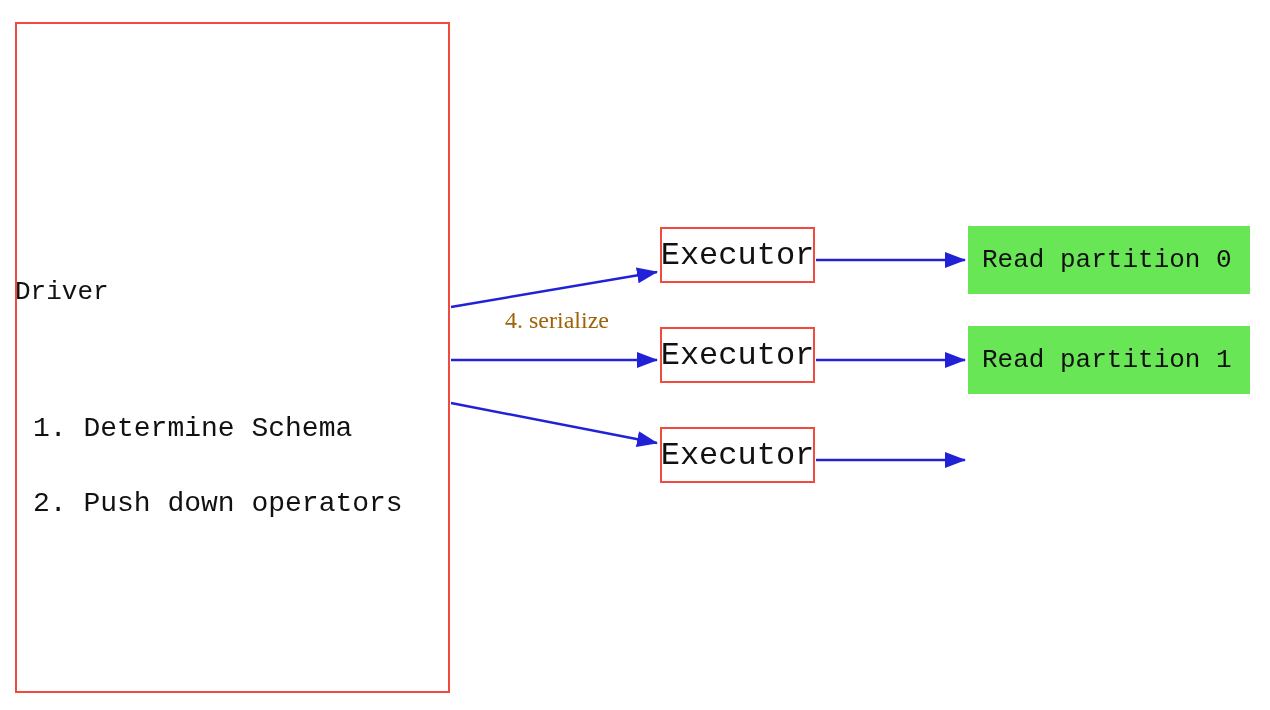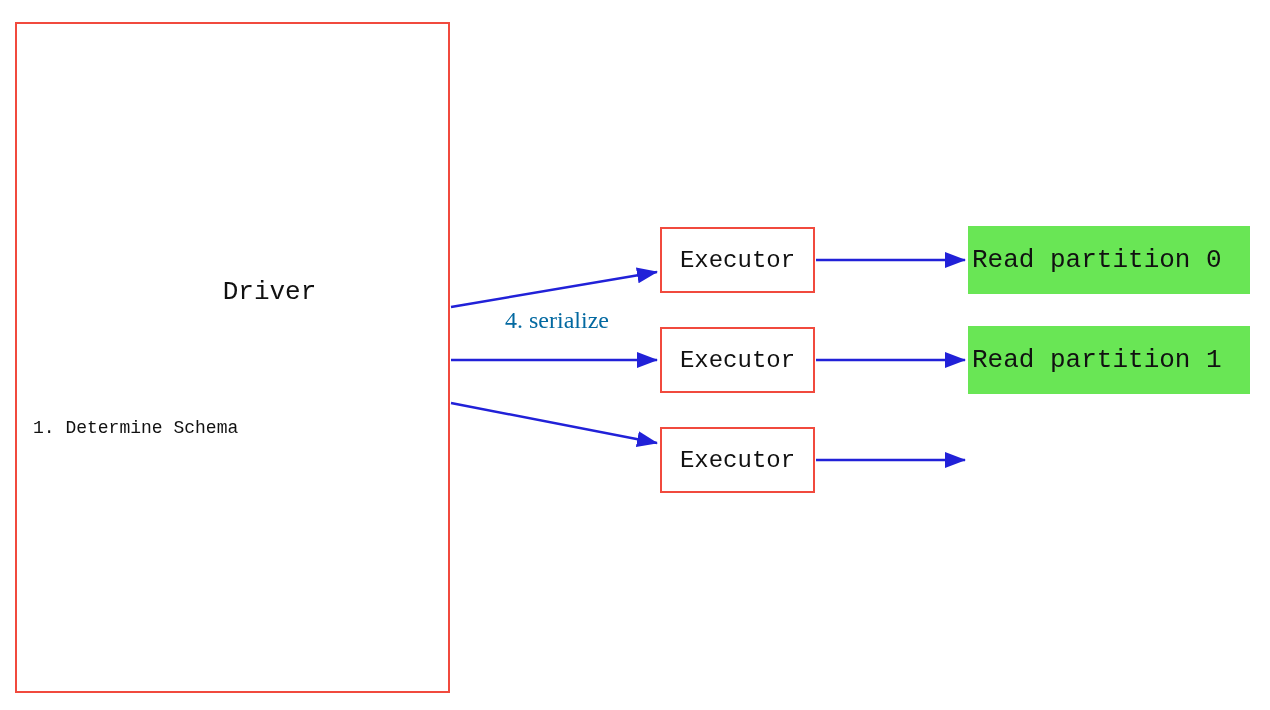--- a/index.html
+++ b/index.html
@@ -31,73 +31,73 @@
     height: 671px;
     border: 2.5px solid #f14a3e;
     background: #ffffff;
     box-sizing: border-box;
   }
   .driver-title {
     position: absolute;
     left: 15px;
     top: 279px;
     width: 509px;
-    text-align: center;
+    text-align: left;
     font-size: 26px;
     line-height: 26px;
     letter-spacing: 0px;
   }
   .driver-steps {
     position: absolute;
     left: 33px;
     top: 366px;
     width: 412px;
-    font-size: 18px;
+    font-size: 28px;
     line-height: 25px;
     white-space: pre;
   }
   .driver-steps .step { display: block; }
   .executor-box {
     position: absolute;
     left: 660px;
     width: 155px;
-    height: 66px;
+    height: 56px;
     border: 2.5px solid #f14a3e;
     background: #ffffff;
     box-sizing: border-box;
     display: flex;
     align-items: center;
     justify-content: center;
-    font-size: 24px;
+    font-size: 32px;
   }
   .exec-1 { top: 227px; }
   .exec-2 { top: 327px; }
   .exec-3 { top: 427px; }
   .partition-box {
     position: absolute;
     left: 968px;
     width: 282px;
     height: 68px;
     background: #69e655;
     box-sizing: border-box;
     display: flex;
     align-items: center;
-    padding-left: 4px;
+    padding-left: 14px;
     font-size: 26px;
   }
   .part-1 { top: 226px; }
   .part-2 { top: 326px; font-family: Liberation Mono, monospace; }
   .part-3 { top: 426px; }
   .edge-label {
     position: absolute;
     font-family: "Liberation Serif", serif;
     font-size: 24px;
     line-height: 25px;
     text-align: center;
-    color: #0369a1;
+    color: #a16207;
   }
   .label-serialize {
     left: 447px;
     top: 308px;
     width: 220px;
   }
   .label-reader {
     left: 822px;
     top: 308px;
     width: 140px;
@@ -122,20 +122,21 @@
     <line x1="816" y1="360" x2="965" y2="360" stroke="#2121d8" stroke-width="2.5" marker-end="url(#arrowhead)"></line>
     <line x1="816" y1="460" x2="965" y2="460" stroke="#2121d8" stroke-width="2.5" marker-end="url(#arrowhead)"></line>
   </svg>
 
   <div class="driver-box"></div>
 
   <div class="driver-title">Driver</div>
 
   <div class="driver-steps">
     <span class="step">1. Determine Schema</span>
+    <span class="step">2. Push down operators</span>
   </div>
 
   <div class="executor-box exec-1">
     <span>Executor</span>
   </div>
   <div class="executor-box exec-2">
     <span>Executor</span>
   </div>
   <div class="executor-box exec-3">
     <span>Executor</span>

